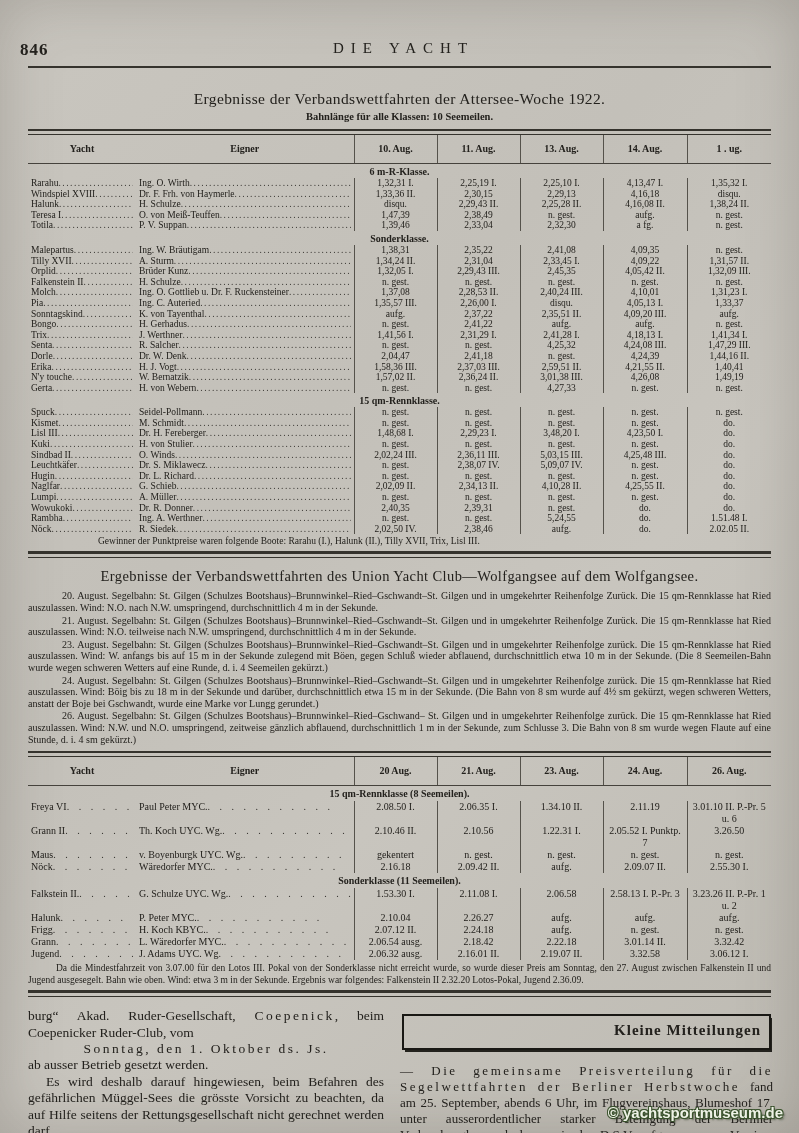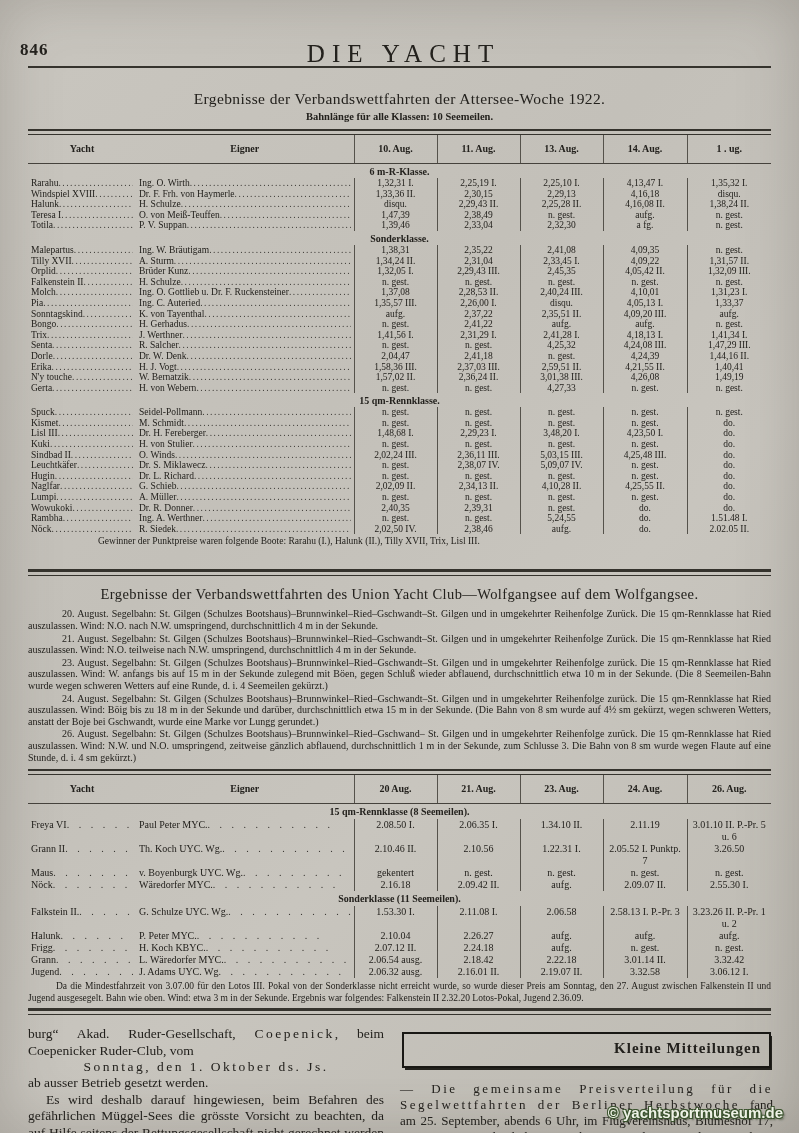--- a/index.html
+++ b/index.html
@@ -6,21 +6,21 @@
   .page{
     position:relative;width:799px;height:1133px;overflow:hidden;margin:0 auto;
     background:linear-gradient(135deg,#c9c6bf 0%,#c3c0b9 38%,#c8c5be 62%,#bdbab2 100%);
     color:#23211d;
     font-family:"Liberation Serif","DejaVu Serif",serif;
     box-shadow:inset 0 0 60px rgba(70,65,55,.25);
   }
   
   .page-header{position:relative;height:66px;}
   .page-num{position:absolute;left:20px;top:40px;font-size:17px;font-weight:bold;letter-spacing:1px;}
-  .masthead{position:absolute;left:8px;right:0;top:40px;text-align:center;font-size:25px;letter-spacing:7px;}
+  .masthead{position:absolute;left:8px;right:0;top:40px;text-align:center;font-size:15px;letter-spacing:7px;}
   .header-rule{margin:0 28px;border-top:2px solid #35332d;}
   
   .sec-title{margin:22px 0 3px;text-align:center;font-size:15.5px;font-weight:normal;letter-spacing:.4px;}
   .sec-sub{text-align:center;font-size:10.5px;font-weight:bold;margin-bottom:7px;}
   .dbl-rule{margin:0 28px;height:3px;border-top:2px solid #35332d;border-bottom:1px solid #35332d;}
   .heavy-rule{margin:4px 28px 3px;height:3px;border-top:3px solid #35332d;border-bottom:1px solid #35332d;}
   
   table.results{width:743px;margin:0 28px;border-collapse:collapse;table-layout:fixed;font-size:9.5px;}
   table.results th{font-size:10px;font-weight:bold;text-align:center;padding:8px 0 9px;border-bottom:1px solid #45423c;}
   table.results th.txt{text-align:center;}
@@ -28,21 +28,21 @@
   table.results .time{text-align:center;border-left:1px solid #55524b;}
   table.results th.time{border-left:1px solid #55524b;}
   table.results .class-row td{border-left:none;text-align:center;font-weight:bold;font-size:10px;padding:2px 0 1px;line-height:11px;}
   table.results .cf{display:flex;overflow:hidden;}
   table.results .nm{white-space:nowrap;}
   table.results .lead{flex:1;overflow:hidden;white-space:nowrap;opacity:.9;}
   table.results .lead::after{content:" ..........................................................";letter-spacing:1.5px;}
   #wolfgangsee-table{font-size:10px;}
   #wolfgangsee-table td{line-height:12px;}
   #wolfgangsee-table .lead::after{content:" .\00a0\00a0.\00a0\00a0.\00a0\00a0.\00a0\00a0.\00a0\00a0.\00a0\00a0.\00a0\00a0.\00a0\00a0.\00a0\00a0.\00a0\00a0.";}
-  .tbl-foot{margin:2px 28px 22px;padding-left:70px;font-size:9.5px;line-height:11px;}
+  .tbl-foot{margin:2px 28px 4px;padding-left:70px;font-size:9.5px;line-height:11px;}
   .tbl-foot2{margin:3px 28px 4px;font-size:9.5px;line-height:11.5px;text-align:justify;text-indent:28px;}
   
   .wsee p{margin:0 28px 1px;font-size:10px;line-height:11.6px;text-align:justify;text-indent:34px;}
   .wsee .sec-title{font-size:14.5px;margin:10px 0 5px;}
   
   .columns{display:flex;gap:16px;padding:8px 26px 0 28px;}
   .col-left{width:356px;font-size:13.5px;line-height:16.4px;text-align:justify;}
   .col-right{flex:1;font-size:13px;line-height:15.9px;text-align:justify;}
   .col-left p{margin:0;font-family:Liberation Serif, serif;}
   .sp{letter-spacing:2.5px;}

